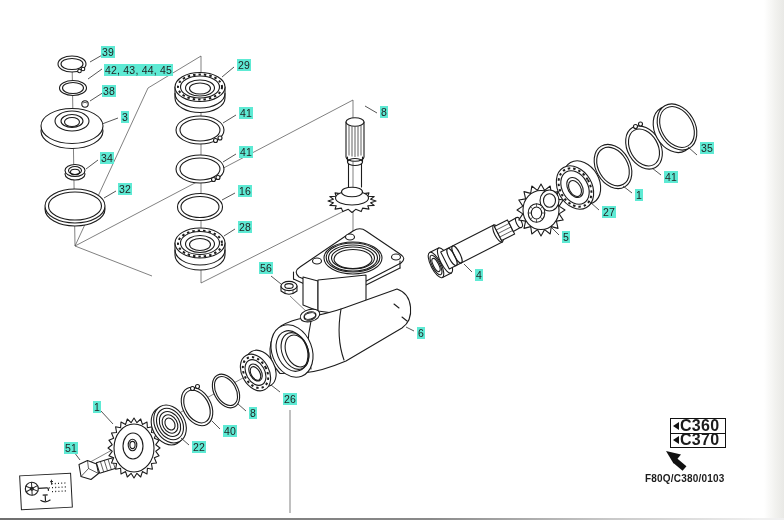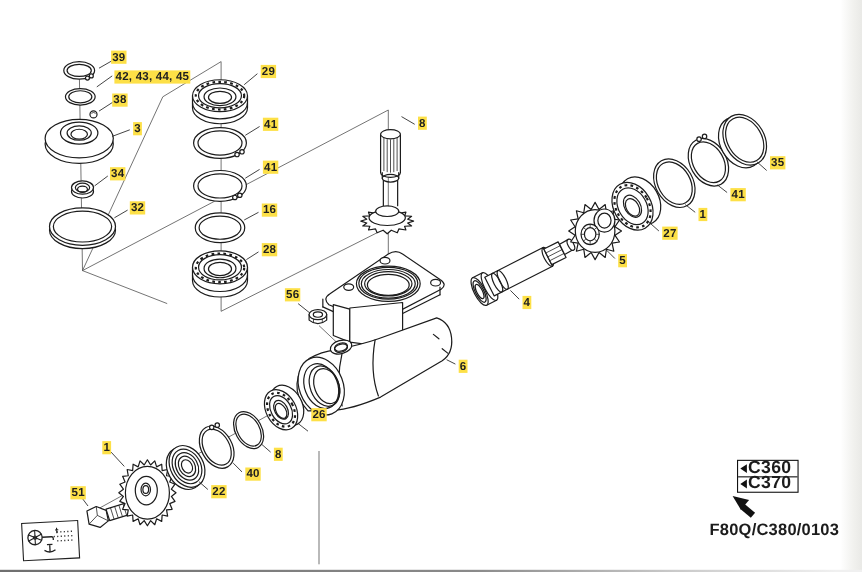--- a/index.html
+++ b/index.html
@@ -1,34 +1,34 @@
 <!DOCTYPE html>
 <html><head>
 <meta charset="utf-8">
 <style>
   html,body{margin:0;padding:0;background:#e8e8e8;}
   #page{position:relative;width:784px;height:520px;background:#ffffff;overflow:hidden;
         font-family:"Liberation Sans", sans-serif;color:#1c1c1c;}
   #art{position:absolute;left:0;top:0;width:784px;height:520px;}
-  .lbl{position:absolute;font-size:10.5px;font-weight:700;letter-spacing:.2px;
-       background:#fde047;padding:0 1px;white-space:nowrap;color:#1f1f1f;}
+  .lbl{position:absolute;font-size:10.5px;font-weight:400;letter-spacing:.2px;
+       background:#5eead4;padding:0 1px;white-space:nowrap;color:#1f1f1f;}
   .s{fill:none;stroke:#1c1c1c;stroke-width:1.1;stroke-linecap:round;stroke-linejoin:round;}
   .f{fill:#ffffff;stroke:#1c1c1c;stroke-width:1.1;stroke-linecap:round;stroke-linejoin:round;}
   .t{fill:none;stroke:#4a4a4a;stroke-width:.7;}
   .ld{fill:none;stroke:#2a2a2a;stroke-width:.8;}
   .sp{fill:none;stroke:#1c1c1c;stroke-width:.7;}
   .rl{fill:none;stroke:#1c1c1c;stroke-width:2;stroke-dasharray:2.4 3;}
   #refbox{position:absolute;left:670px;top:418px;width:54px;border:1.6px solid #111;
           background:#fff;}
   .refrow{display:flex;align-items:center;height:13.5px;padding-left:2px;cursor:pointer;}
   .refrow+.refrow{border-top:1.3px solid #111;text-align:center;}
   .tri{width:0;height:0;border-top:4px solid transparent;border-bottom:4px solid transparent;
        border-right:6.5px solid #111;margin-right:1px;flex:0 0 auto;}
   .reftxt{font-size:16px;font-weight:700;letter-spacing:.3px;}
-  #figcode{position:absolute;left:645px;top:473px;font-size:15px;font-weight:600;
+  #figcode{position:absolute;left:645px;top:473px;font-size:10px;font-weight:600;
            letter-spacing:.2px;}
   #stamp{position:absolute;left:20px;top:474px;width:50px;height:33px;border:1.4px solid #222;
          background:#fff;transform:rotate(-3deg);}
   #edgeband{position:absolute;right:0;top:0;width:20px;height:100%;
             background:linear-gradient(to right,#ffffff,#f1f1ee 60%,#e9e9e6);}
   #scanline{position:absolute;left:0;bottom:0;width:100%;height:2px;
             background:linear-gradient(to right,#6f6f6f,#8a8a8a 55%,#c9c9c9 78%,#f0f0f0 97%);}
 </style>
 </head>
 <body>
@@ -318,21 +318,21 @@
   <div class="lbl" style="left:238px;top:221px">28</div>
   <div class="lbl" style="left:380px;top:106px">8</div>
   <div class="lbl" style="left:259px;top:262px">56</div>
   <div class="lbl" style="left:417px;top:327px">6</div>
   <div class="lbl" style="left:475px;top:269px">4</div>
   <div class="lbl" style="left:562px;top:231px">5</div>
   <div class="lbl" style="left:602px;top:206px">27</div>
   <div class="lbl" style="left:635px;top:189px">1</div>
   <div class="lbl" style="left:664px;top:171px">41</div>
   <div class="lbl" style="left:700px;top:142px">35</div>
-  <div class="lbl" style="left:283px;top:371px">26</div>
+  <div class="lbl" style="left:283px;top:393px">26</div>
   <div class="lbl" style="left:249px;top:407px">8</div>
   <div class="lbl" style="left:223px;top:425px">40</div>
   <div class="lbl" style="left:192px;top:441px">22</div>
   <div class="lbl" style="left:93px;top:401px">1</div>
   <div class="lbl" style="left:64px;top:442px">51</div>
 
   <div id="refbox">
     <div class="refrow">
       <span class="tri"></span>
       <span class="reftxt">C360</span>

